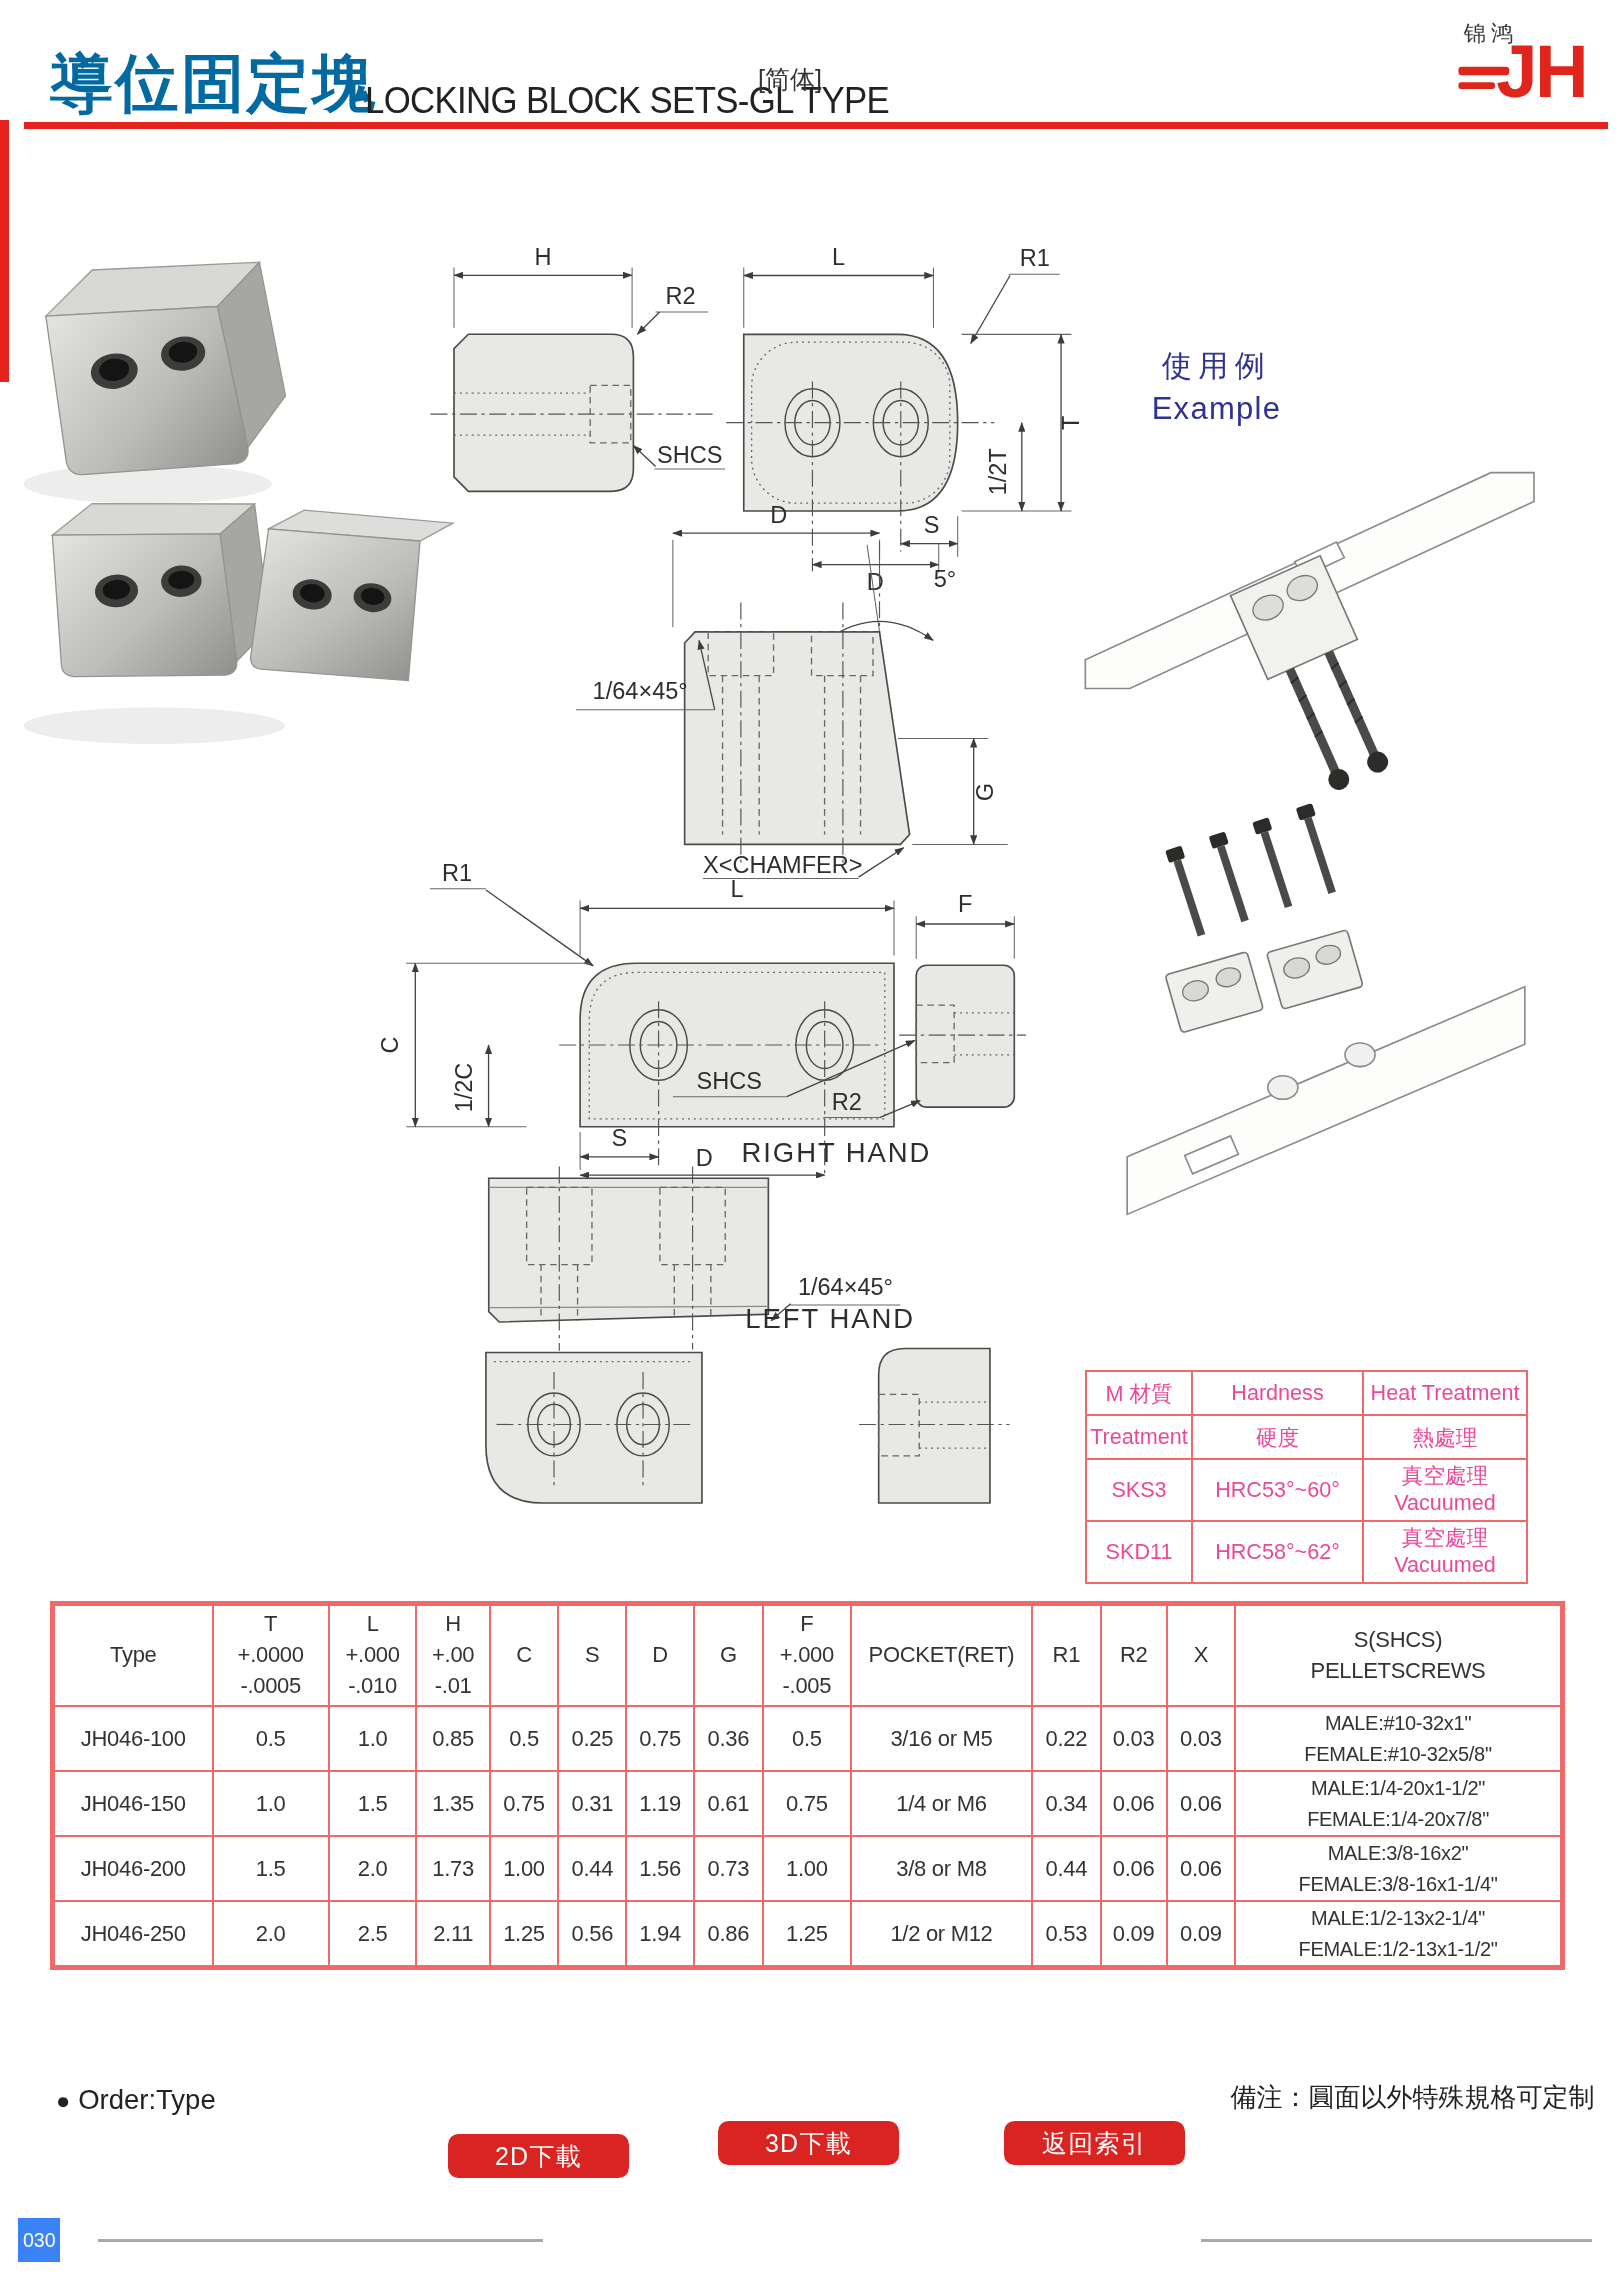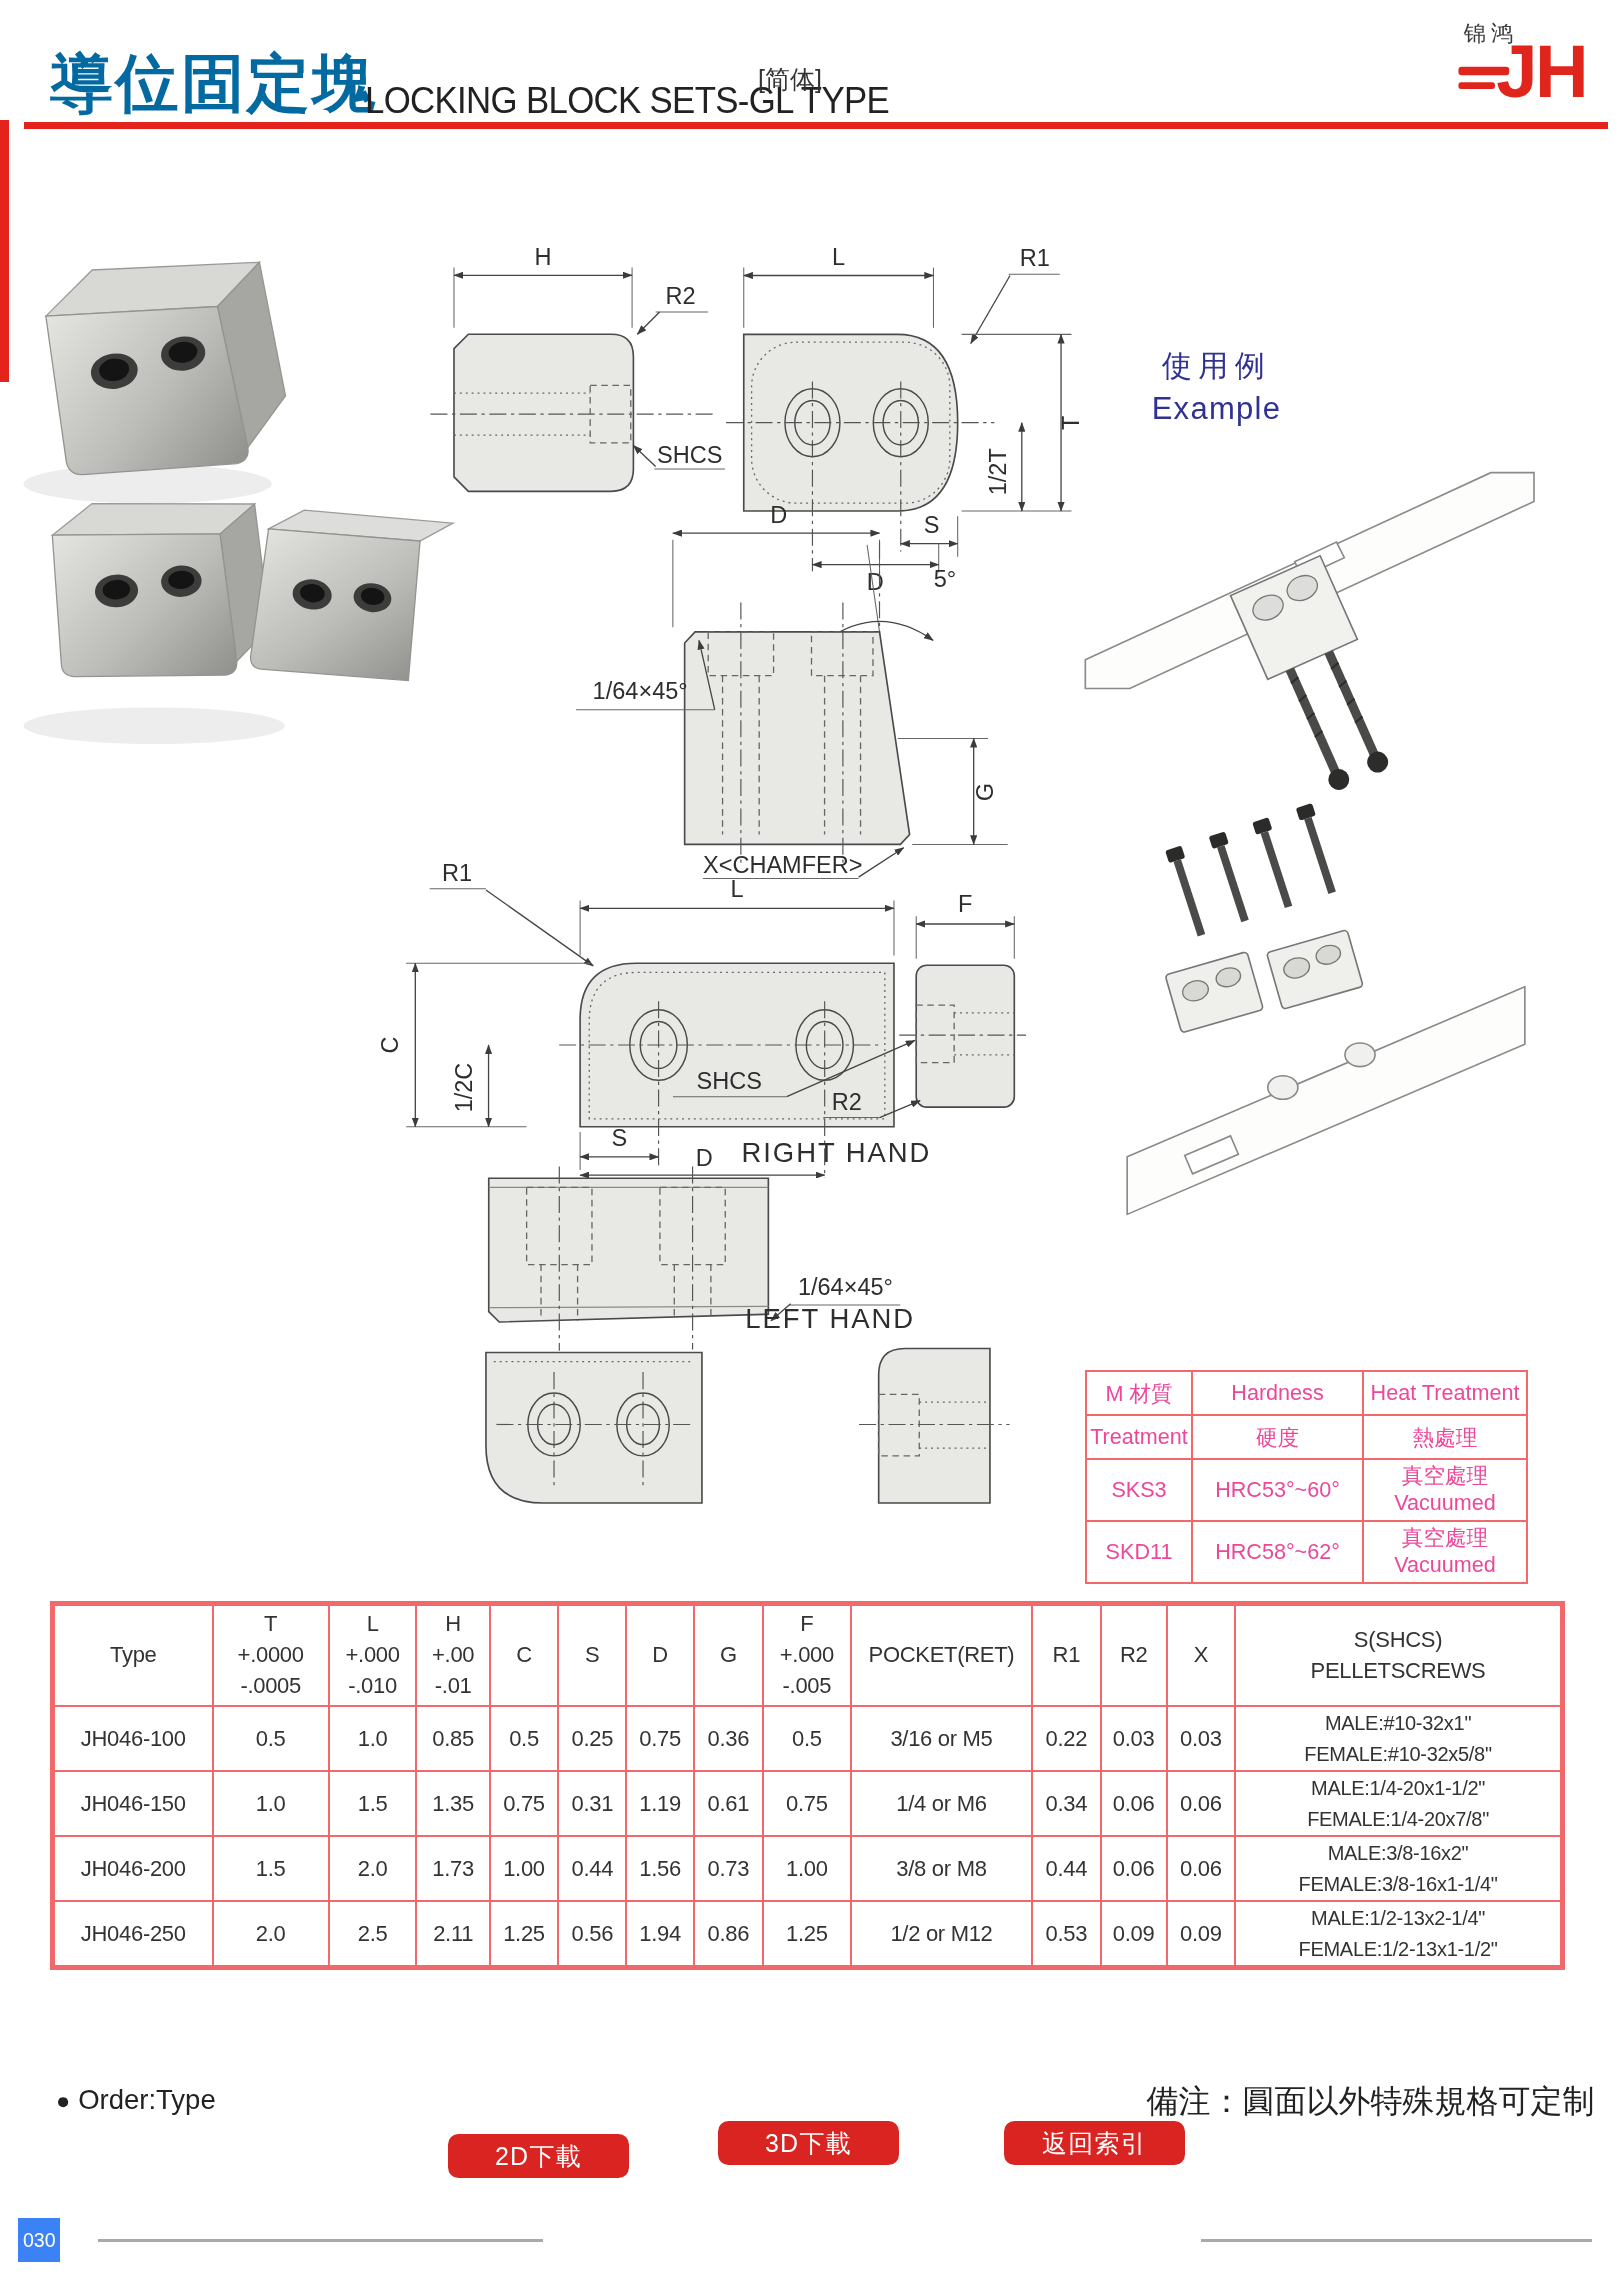--- a/index.html
+++ b/index.html
@@ -46,21 +46,21 @@
       font-size:22px;font-weight:400;color:#333;padding:0;letter-spacing:-0.3px;}
   .spec-table thead th{height:99px;}
   .spec-table tbody td{height:63px;}
   .spec-table th div{line-height:1.4;}
   .spec-table .shcs div{font-size:20px;line-height:1.55;}
   .spec-table table{border:5.2px solid #f2696b;}
 
   
   .order-label{left:56px;top:2084px;font-size:27.5px;color:#222;}
   .order-label .bullet{font-size:23.6px;margin-right:7.9px;}
-  .note{right:27.5px;top:2080px;font-size:32px;color:#222;text-align:center;}
+  .note{right:27.5px;top:2080px;font-size:26px;color:#222;text-align:center;}
   .btn{top:2121px;width:181px;height:44px;background:#d92422;border-radius:10.5px;color:#fff;
        font-size:25px;display:flex;align-items:center;justify-content:center;cursor:pointer;letter-spacing:1.3px;}
   .btn-2d{left:448px;margin-top:13px;} .btn-3d{left:718px;} .btn-idx{left:1004px;}
   .page-box{left:18.3px;top:2218px;width:42px;height:44px;background:#3b82f6;color:#fff;font-size:19.6px;
             display:flex;align-items:center;justify-content:center;}
   .gline{top:2239px;height:3.3px;background:#a9a9a9;}
   .gl-left{left:98px;width:445px;} .gl-right{left:1201px;width:391px;}
   .copyright{left:622px;top:2225px;font-size:23.6px;color:#4a4a4a;letter-spacing:0.7px;}
 </style>
 </head>

